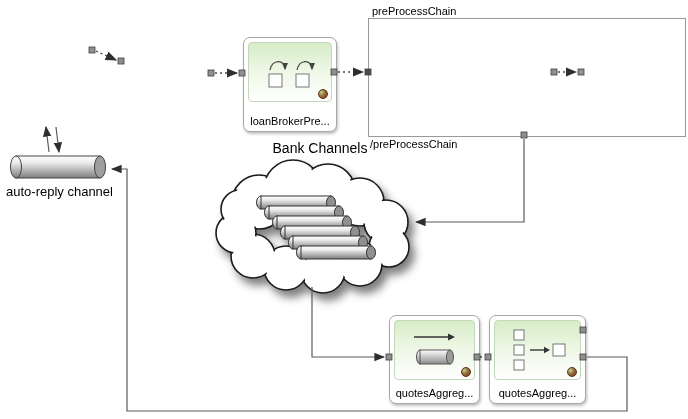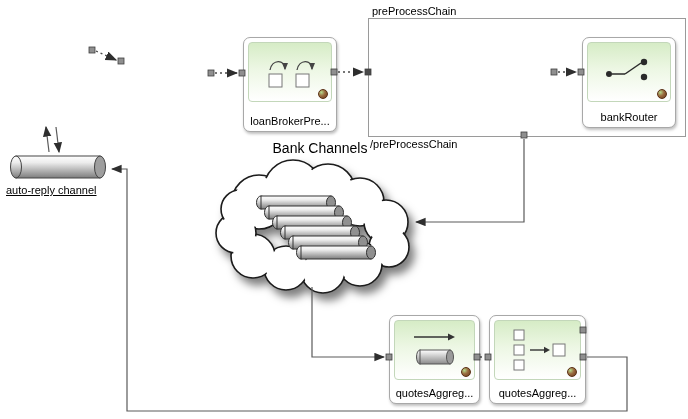--- a/index.html
+++ b/index.html
@@ -19,21 +19,21 @@
          border:1px solid #5a2f14;box-sizing:border-box;}
 
   .group-box{position:absolute;left:368px;top:18px;width:316px;height:117px;
              border:1px solid #9a9a9a;background:transparent;}
   .group-label{position:absolute;font-size:11px;color:#000;white-space:nowrap;}
   #group-open-label{left:372px;top:5px;}
   #group-close-label{left:370px;top:138px;}
 
   .cloud-label{position:absolute;left:235px;top:140px;width:170px;text-align:center;
                font-size:14px;color:#000;}
-  .pipe-label{position:absolute;left:6px;top:184px;font-size:11px;color:#000;white-space:nowrap;text-decoration:underline;}
+  .pipe-label{position:absolute;left:6px;top:184px;font-size:13px;color:#000;white-space:nowrap;}
 </style>
 </head>
 <body>
 
 <div class="canvas">
 
   <div class="group-box"></div>
   <div class="group-label" id="group-open-label">preProcessChain</div>
   <div class="group-label" id="group-close-label">/preProcessChain</div>
 
@@ -114,33 +114,20 @@
         <rect x="35" y="24" width="13" height="13" fill="#fff" stroke="#777"></rect>
         <path d="M9,20 C11,9 24,9 24,19" fill="none" stroke="#444" stroke-width="1.3" marker-end="url(#arrC)"></path>
         <path d="M36,20 C38,9 51,9 51,19" fill="none" stroke="#444" stroke-width="1.3" marker-end="url(#arrC)"></path>
       </svg>
       <span class="badge"></span>
     </div>
     <div class="node-label">loanBrokerPre...</div>
   </div>
 
 
-  <div class="eip-box" style="left:582px;top:37px;width:92px;height:89px">
-    <div class="panel">
-      <svg width="56" height="44" viewBox="0 0 56 44">
-        <circle cx="8" cy="24" r="3" fill="#2a2a2a"></circle>
-        <line x1="11" y1="24" x2="24" y2="24" stroke="#2a2a2a" stroke-width="1.5"></line>
-        <line x1="24" y1="24" x2="40" y2="13" stroke="#2a2a2a" stroke-width="1.5"></line>
-        <circle cx="43" cy="12" r="3.2" fill="#2a2a2a"></circle>
-        <circle cx="43" cy="27" r="3.2" fill="#2a2a2a"></circle>
-      </svg>
-      <span class="badge"></span>
-    </div>
-    <div class="node-label">bankRouter</div>
-  </div>
 
   <div class="eip-box" style="left:389px;top:315px;width:89px;height:87px">
     <div class="panel">
       <svg width="54" height="44" viewBox="0 0 54 44">
         <defs>
             <linearGradient id="pgB" x1="0" y1="0" x2="0" y2="1">
           <stop offset="0" stop-color="#ffffff"></stop>
               <stop offset="1" stop-color="#8a8a8a"></stop>
         </linearGradient>
           </defs>

